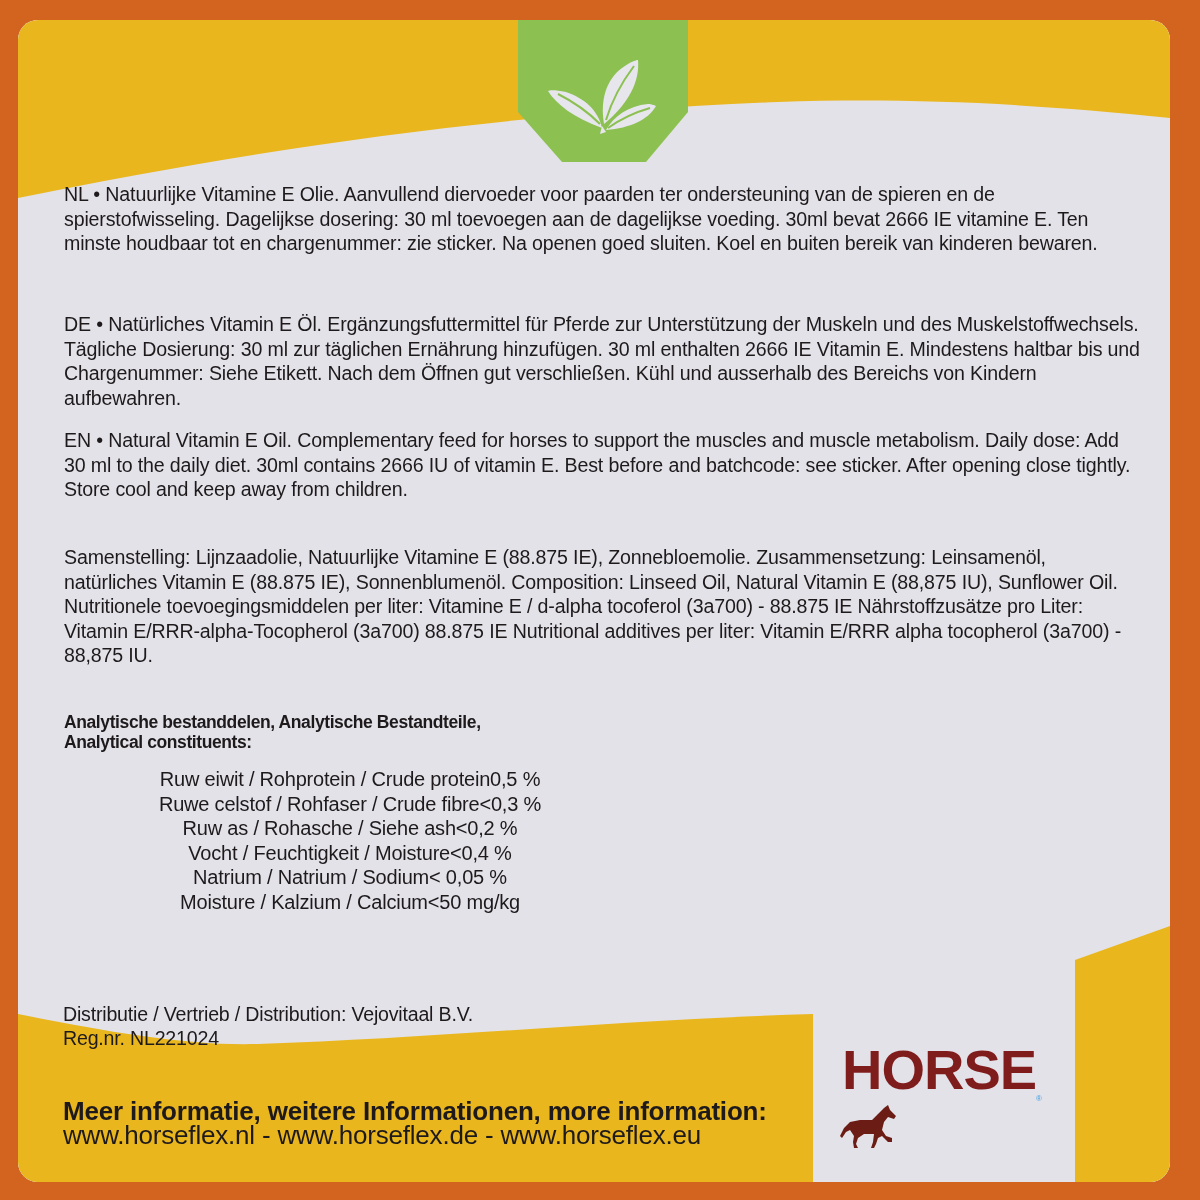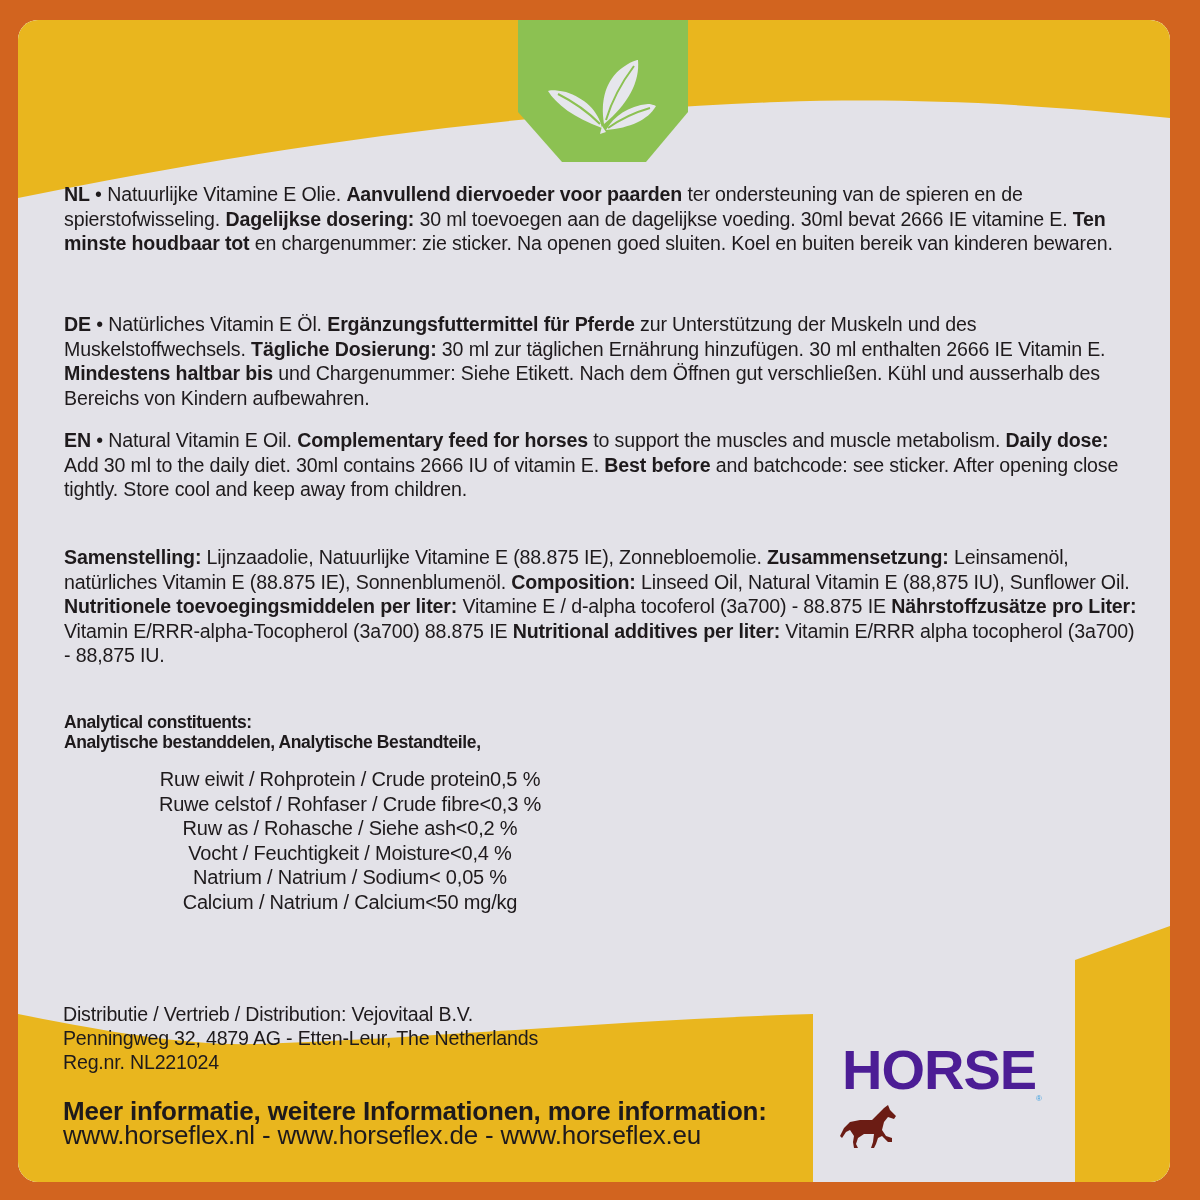--- a/index.html
+++ b/index.html
@@ -14,32 +14,32 @@
       position: absolute; left: 18px; top: 20px; width: 1152px; height: 1162px;
       border-radius: 20px; overflow: hidden; background: #e3e2e8;
     }
     .label-bg { position: absolute; left: 0; top: 0; }
     .badge { position: absolute; left: 500px; top: 0; width: 170px; height: 145px; }
     .text-block {
       position: absolute; left: 46px; width: 1080px;
       font-size: 19.6px; line-height: 24.6px; letter-spacing: -0.15px;
       color: #1e1a1c;
     }
-    .text-block b { font-weight: 700; }
+    .text-block b { font-weight: 400; }
     .para { margin: 0; }
     .analysis-title { position: absolute; left: 46px; top: 692px; font-weight: 700; font-size: 17.5px; line-height: 20px; letter-spacing: -0.4px; }
     .analysis-table { position: absolute; left: 46px; top: 747px; width: 572px; font-size: 20px; line-height: 24.6px; letter-spacing: -0.2px; }
     .analysis-row { display: flex; justify-content: center; }
     .dist { position: absolute; left: 45px; top: 982px; font-size: 19.6px; line-height: 24.2px; letter-spacing: -0.2px; }
     .dist b { font-weight: 400; }
     .more { position: absolute; left: 45px; top: 1079px; font-size: 26px; line-height: 24.2px; letter-spacing: -0.2px; }
     .logo { position: absolute; left: 822px; top: 1022px; width: 220px; height: 110px; }
     .logo-horse-word {
       position: absolute; left: 2px; top: 0; font-weight: 700; font-size: 56px; line-height: 56px;
-      color: #4c1d95; letter-spacing: -1px;
+      color: #7f1d1d; letter-spacing: -1px;
     }
     .logo-flex-word {
       position: absolute; left: 62px; top: 50px; font-weight: 400; font-style: italic; font-size: 54px; line-height: 56px;
       color: #3a9ee0; letter-spacing: 1px;
     }
     .logo-reg { position: absolute; left: 196px; top: 52px; font-size: 8px; color: #3a9ee0; }
     .logo-pony { position: absolute; left: 0; top: 60px; width: 58px; height: 48px; }
   </style>
 </head>
 <body>
@@ -88,22 +88,22 @@
     </p>
   </div>
 
   <div class="text-block" style="top:525px;">
     <p class="para">
       <b>Samenstelling:</b><span> Lijnzaadolie, Natuurlijke Vitamine E (88.875 IE), Zonnebloemolie. </span><b>Zusammensetzung:</b><span> Leinsamenöl, natürliches Vitamin E (88.875 IE), Sonnenblumenöl. </span><b>Composition:</b><span> Linseed Oil, Natural Vitamin E (88,875 IU), Sunflower Oil. </span><b>Nutritionele toevoegingsmiddelen per liter:</b><span> Vitamine E / d-alpha tocoferol (3a700) - 88.875 IE </span><b>Nährstoffzusätze pro Liter:</b><span> Vitamin E/RRR-alpha-Tocopherol (3a700) 88.875 IE </span><b>Nutritional additives per liter:</b><span> Vitamin E/RRR alpha tocopherol (3a700) - 88,875 IU.</span>
     </p>
   </div>
 
   <div class="analysis-title">
+    <div>Analytische bestanddelen, Analytische Bestandteile,</div>
     <div>Analytical constituents:</div>
-    <div>Analytische bestanddelen, Analytische Bestandteile,</div>
   </div>
 
   <div class="analysis-table">
     <div class="analysis-row">
         <span>Ruw eiwit / Rohprotein / Crude protein</span>
         <span>0,5 %</span>
       </div>
     <div class="analysis-row">
         <span>Ruwe celstof / Rohfaser / Crude fibre</span>
         <span>&lt;0,3 %</span>
@@ -114,28 +114,27 @@
       </div>
     <div class="analysis-row">
         <span>Vocht / Feuchtigkeit / Moisture</span>
         <span>&lt;0,4 %</span>
       </div>
     <div class="analysis-row">
         <span>Natrium / Natrium / Sodium</span>
         <span>&lt; 0,05 %</span>
       </div>
     <div class="analysis-row">
-        <span>Calcium / Natrium / Calcium</span>
+        <span>Moisture / Kalzium / Calcium</span>
         <span>&lt;50 mg/kg</span>
       </div>
   </div>
 
   <div class="dist">
     <div><b>Distributie / Vertrieb / Distribution:</b><span> Vejovitaal B.V.</span></div>
-    <div>Penningweg 32, 4879 AG - Etten-Leur, The Netherlands</div>
     <div>Reg.nr. NL221024</div>
   </div>
 
   <div class="more">
     <div><b>Meer informatie, weitere Informationen, more information:</b></div>
     <div>www.horseflex.nl - www.horseflex.de - www.horseflex.eu</div>
   </div>
 
   <div class="logo">
     <div class="logo-horse-word">HORSE</div>

